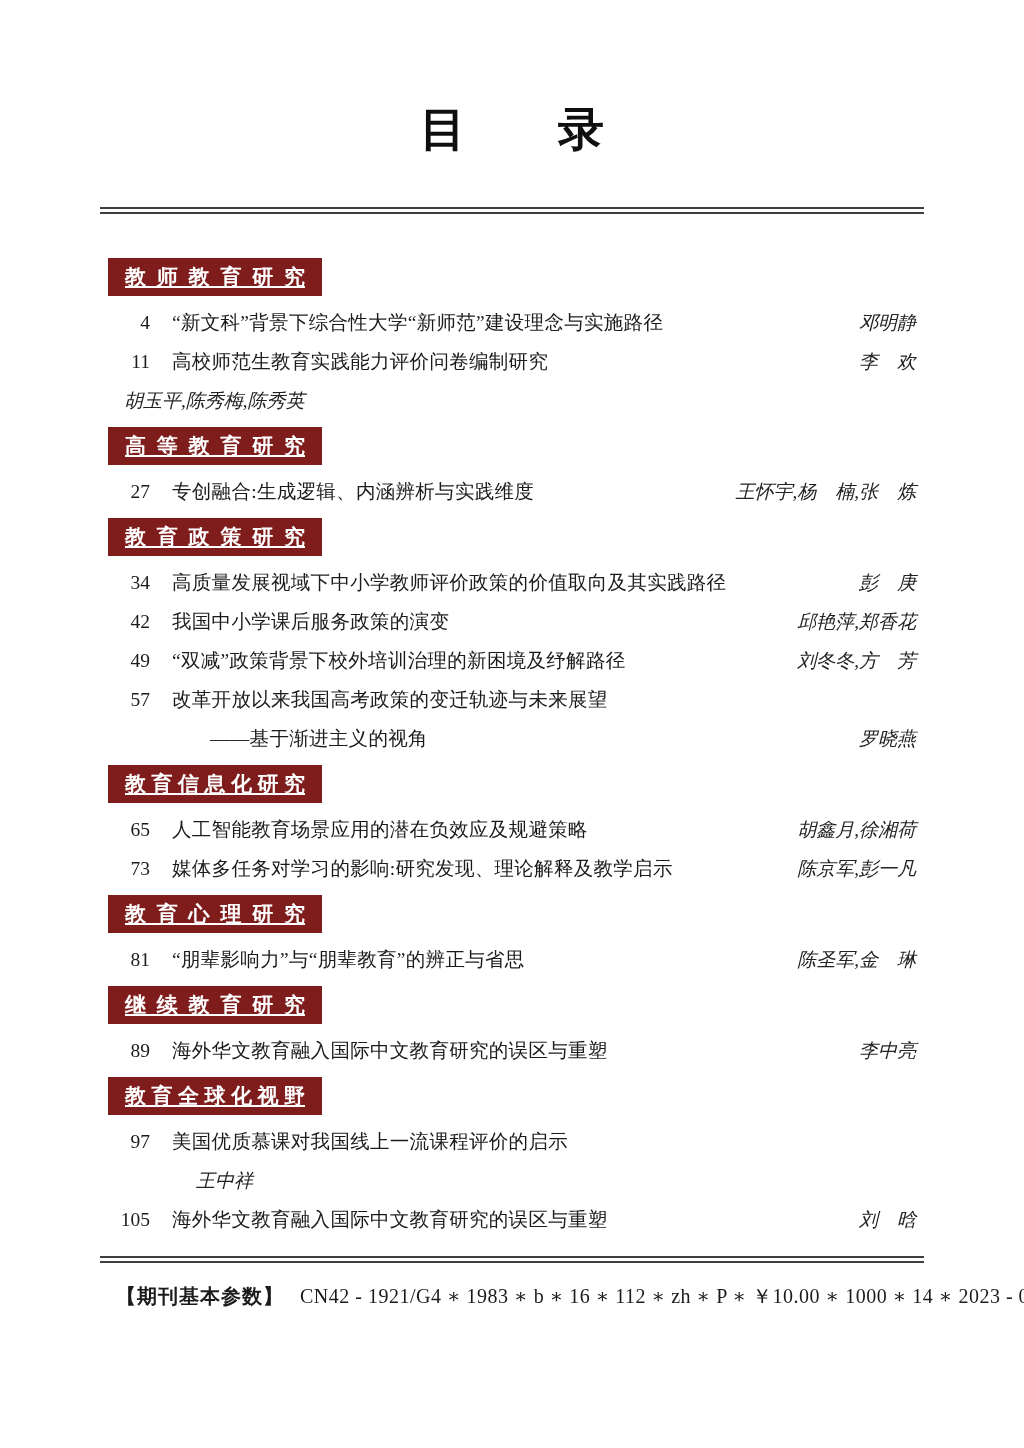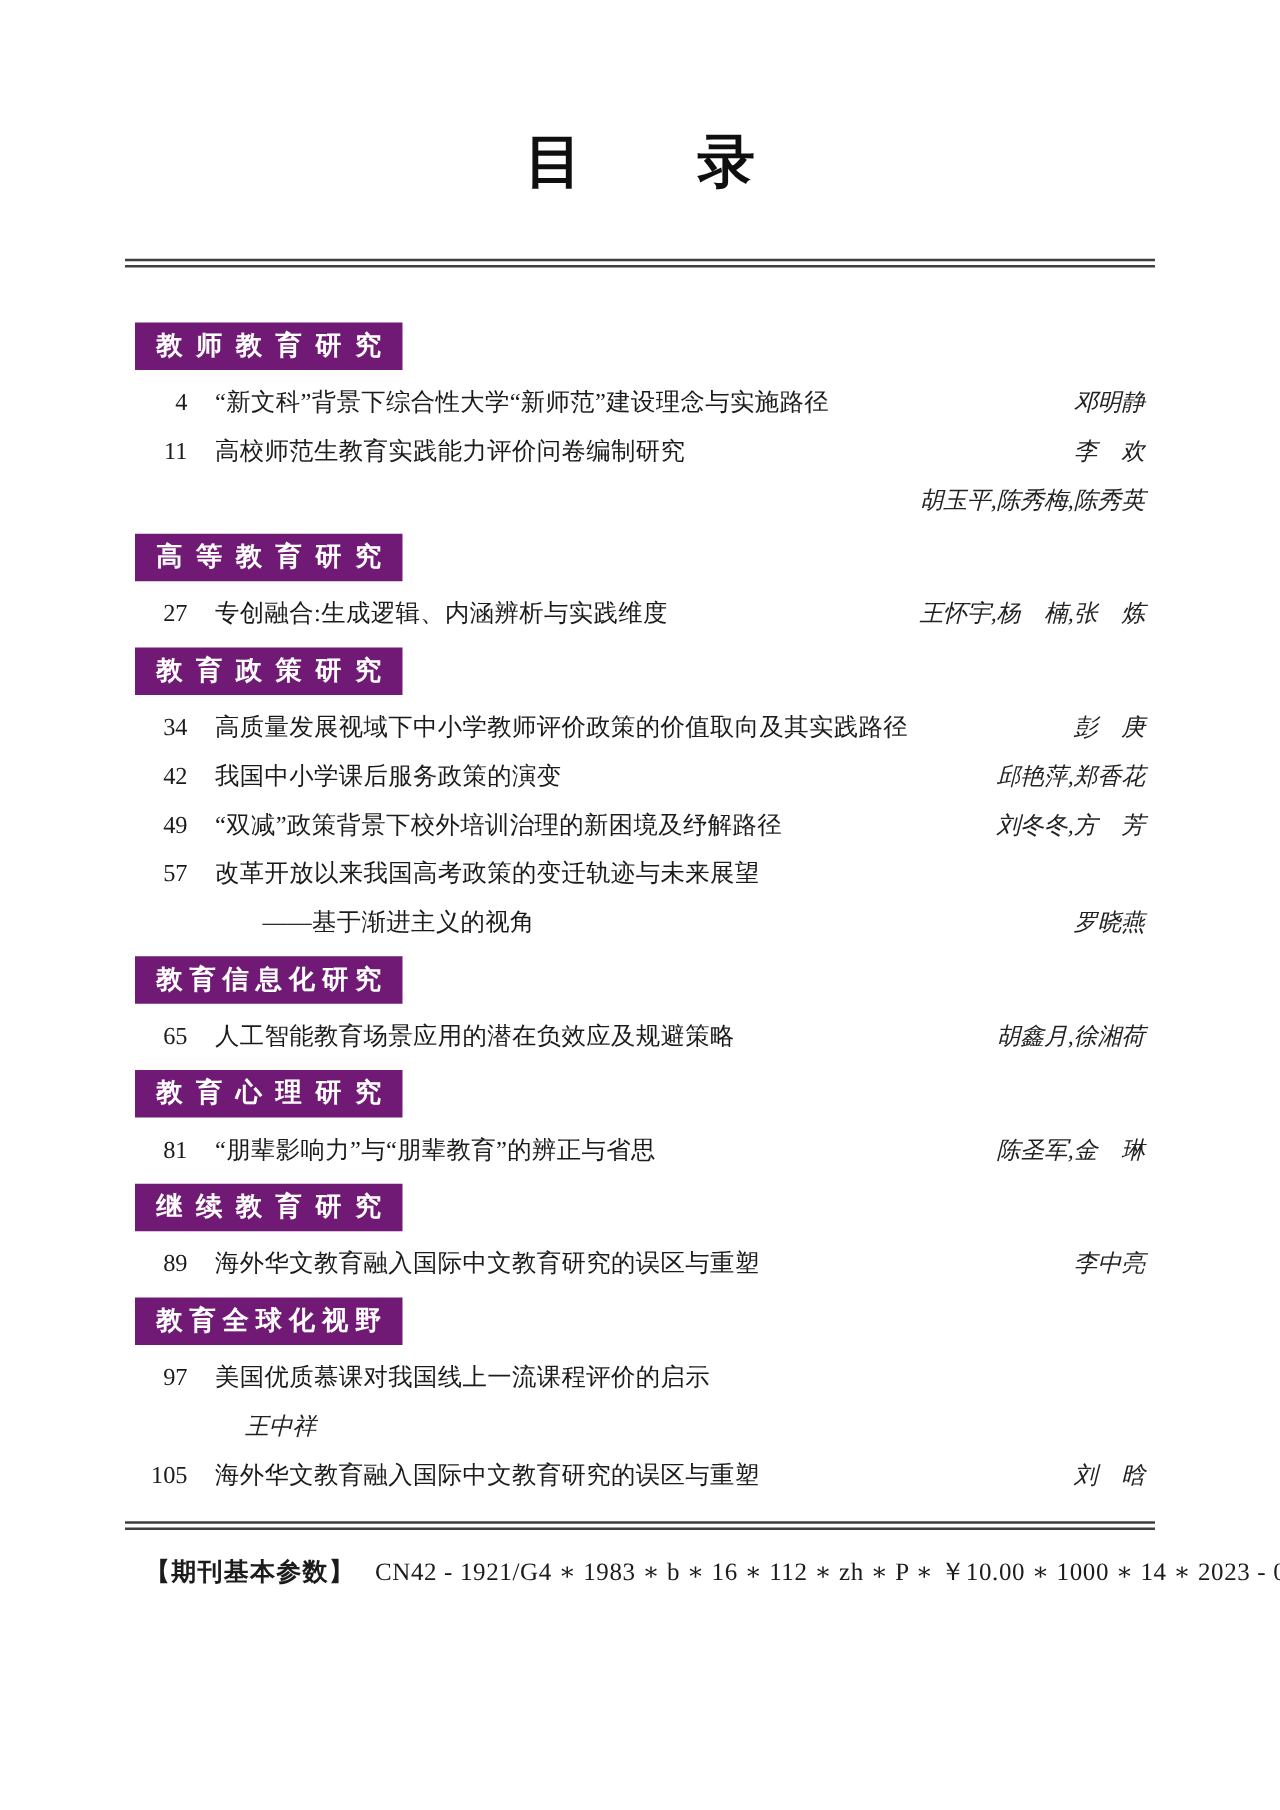--- a/index.html
+++ b/index.html
@@ -29,27 +29,28 @@
     border-bottom: 2px solid #3f3f3f;
   }
   .rule-top { margin-top: 50px; }
   .rule-bottom { margin-top: 24px; }
   .band {
     box-sizing: border-box;
     width: 214px; height: 38px;
     line-height: 38px;
     padding: 0 17px;
     margin: 10px 0 0 8px;
-    background: #701a75;
+    background: #7f1d1d;
     color: #ffffff;
     font-family: "Liberation Sans", "DejaVu Sans", sans-serif;
     font-weight: 700;
     font-size: 21px;
     text-align: justify;
     text-align-last: justify;
+    text-decoration: underline;
   }
   .toc-content .band:first-child { margin-top: 44px; }
   .entry {
     display: flex;
     align-items: baseline;
     margin: 14px 0;
     font-size: 19.5px;
     line-height: 25px;
   }
   .pagenum {
@@ -63,21 +64,21 @@
   .etitle.subtitle { padding-left: 38px; }
   .eauthors {
     flex: none;
     margin-left: 24px;
     margin-right: 8px;
     font-style: italic;
     font-size: 19px;
     white-space: nowrap;
     color: #222222;
   }
-  .authors-row { justify-content: flex-end; }
+  .authors-row { justify-content: flex-start; }
   .params {
     display: flex;
     align-items: flex-end;
     margin-top: 20px;
     padding-left: 16px;
   }
   .params-label {
     flex: none;
     font-family: "Liberation Sans", "DejaVu Sans", sans-serif;
     font-weight: 700;
@@ -143,20 +144,25 @@
         <span class="pagenum"></span>
         <span class="etitle subtitle">——基于渐进主义的视角</span>
         <span class="eauthors">罗晓燕</span>
       </div>
       <div class="band"><span>教育信息化研究</span></div>
       <div class="entry">
         <span class="pagenum">65</span>
         <span class="etitle">人工智能教育场景应用的潜在负效应及规避策略</span>
         <span class="eauthors">胡鑫月,徐湘荷</span>
       </div>
+      <div class="entry">
+        <span class="pagenum">73</span>
+        <span class="etitle">媒体多任务对学习的影响:研究发现、理论解释及教学启示</span>
+        <span class="eauthors">陈京军,彭一凡</span>
+      </div>
       <div class="band"><span>教育心理研究</span></div>
       <div class="entry">
         <span class="pagenum">81</span>
         <span class="etitle">“朋辈影响力”与“朋辈教育”的辨正与省思</span>
         <span class="eauthors">陈圣军,金　琳</span>
       </div>
       <div class="band"><span>继续教育研究</span></div>
       <div class="entry">
         <span class="pagenum">89</span>
         <span class="etitle">海外华文教育融入国际中文教育研究的误区与重塑</span>

